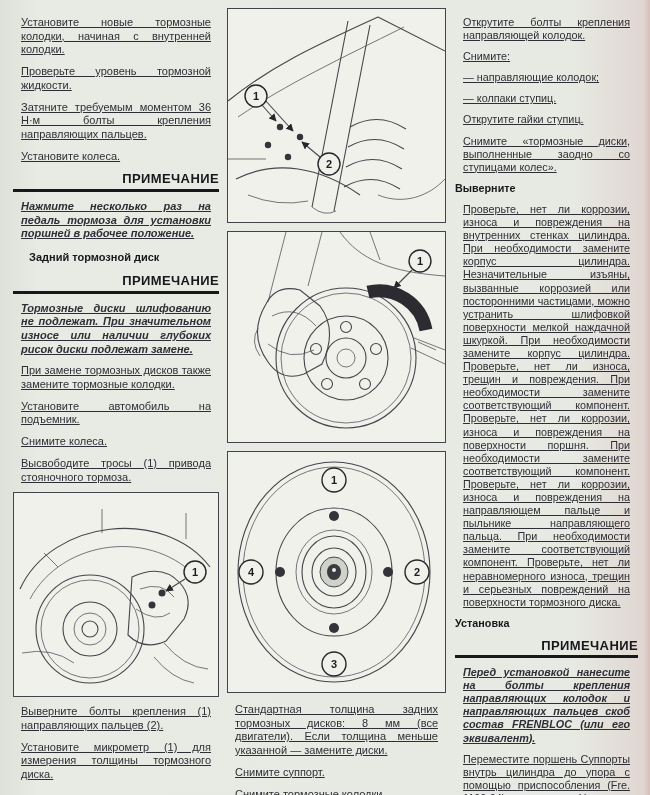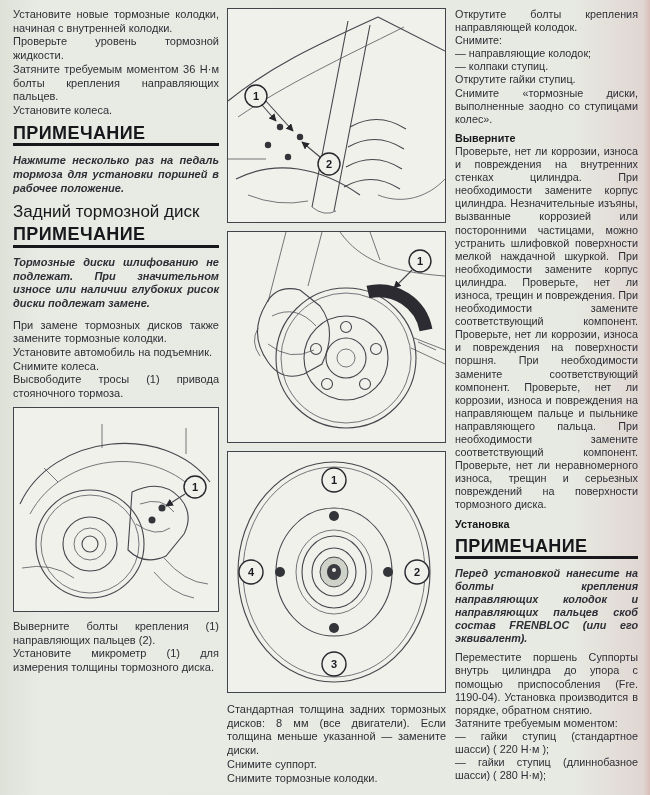--- a/index.html
+++ b/index.html
@@ -6,24 +6,24 @@
   .page {
     position:relative; width:650px; height:795px; overflow:hidden;
     background:linear-gradient(90deg,#dde1d8 0%,#e8ebe3 6%,#e7eae2 88%,#e0d6d2 99%,#d8bdb8 100%);
     font-family:"Liberation Sans", sans-serif;
     color:#2e2e36;
   }
   .col { position:absolute; top:8px; }
   .col-left  { left:13px;  width:206px; font-size:11px;   line-height:13.7px; }
   .col-mid   { left:227px; width:219px; font-size:11px;   line-height:13.7px; }
   .col-right { left:455px; width:183px; font-size:10.8px; line-height:13.1px; }
-  .p { margin:0; text-align:justify; }
-  .note-head { font-weight:bold; font-size:18px; letter-spacing:.4px; margin:9px 0 3px; color:#17171c; }
+  .p { margin:8px; text-align:justify;text-decoration:underline; }
+  .note-head { font-weight:bold; font-size:13px; letter-spacing:.4px; margin:9px 0 3px; color:#17171c;text-align:right; }
   .rule { height:3px; background:#17171c; margin:0 0 8px 0; }
-  .sec-head { font-weight:normal; font-size:17px; margin:10px 0 0 0; color:#17171c; }
+  .sec-head { font-weight:bold; font-size:11px; margin:10px 0 0 16px; color:#17171c; }
   .bi { font-weight:bold; font-style:italic; }
   .sub { font-weight:bold; margin-top:6px; color:#17171c; }
   .fig { border:1px solid #43434b; background:#f0f1ea; box-sizing:border-box; }
   .fig svg { display:block; }
   .mt6 { margin-top:6px; } .mt8 { margin-top:8px; } .mt10 { margin-top:10px; }
   .callout-circle { fill:#f0f1ea; stroke:#26262c; stroke-width:1.4; }
   .callout-num { font-family:"Liberation Sans",sans-serif; font-size:11px; font-weight:bold; fill:#1c1c22; }
   .line { stroke:#45454d; stroke-width:1.1; fill:none; }
   .thin { stroke:#56565e; stroke-width:0.8; fill:none; }
   .bolt { fill:#33333a; }

